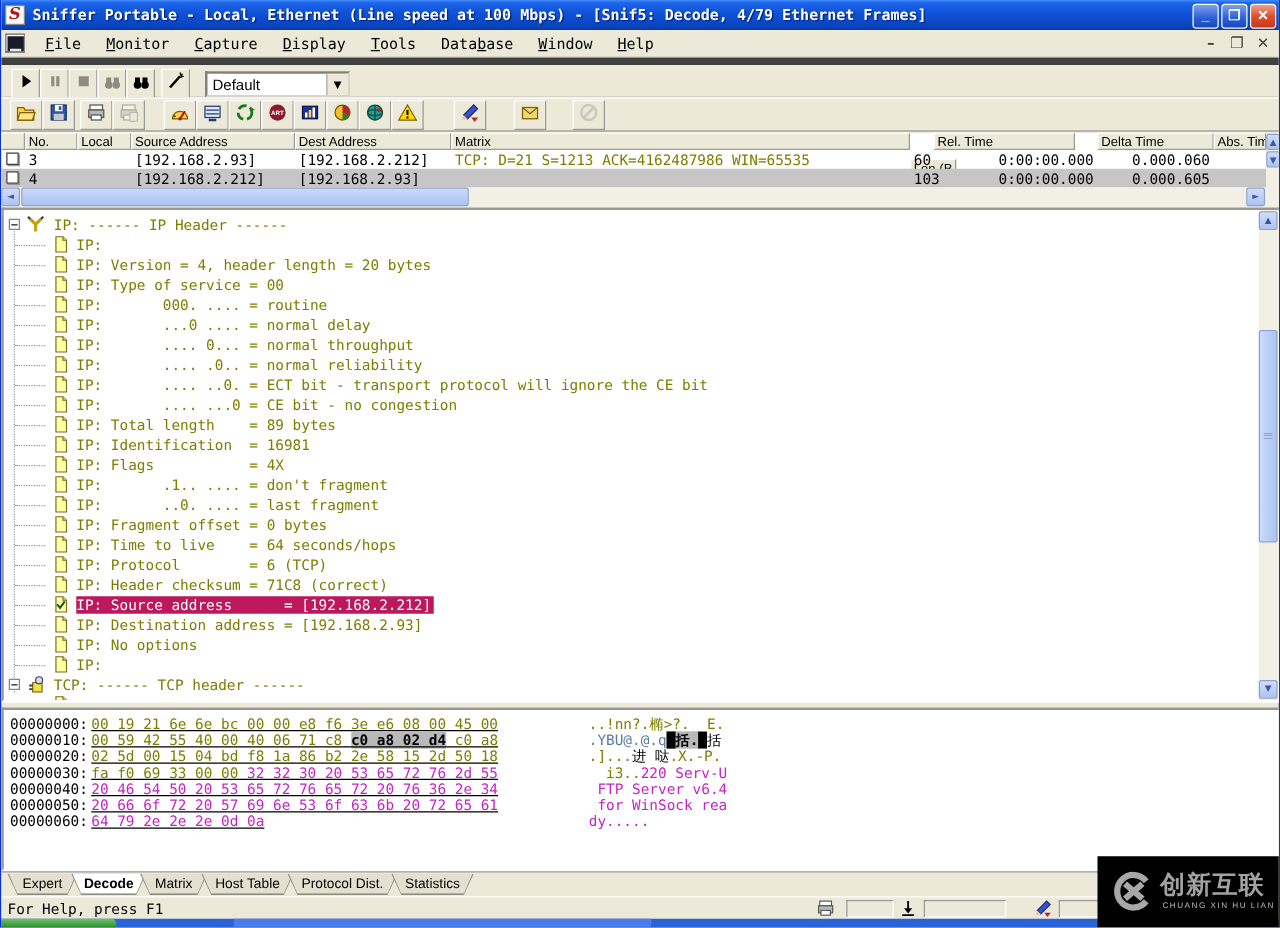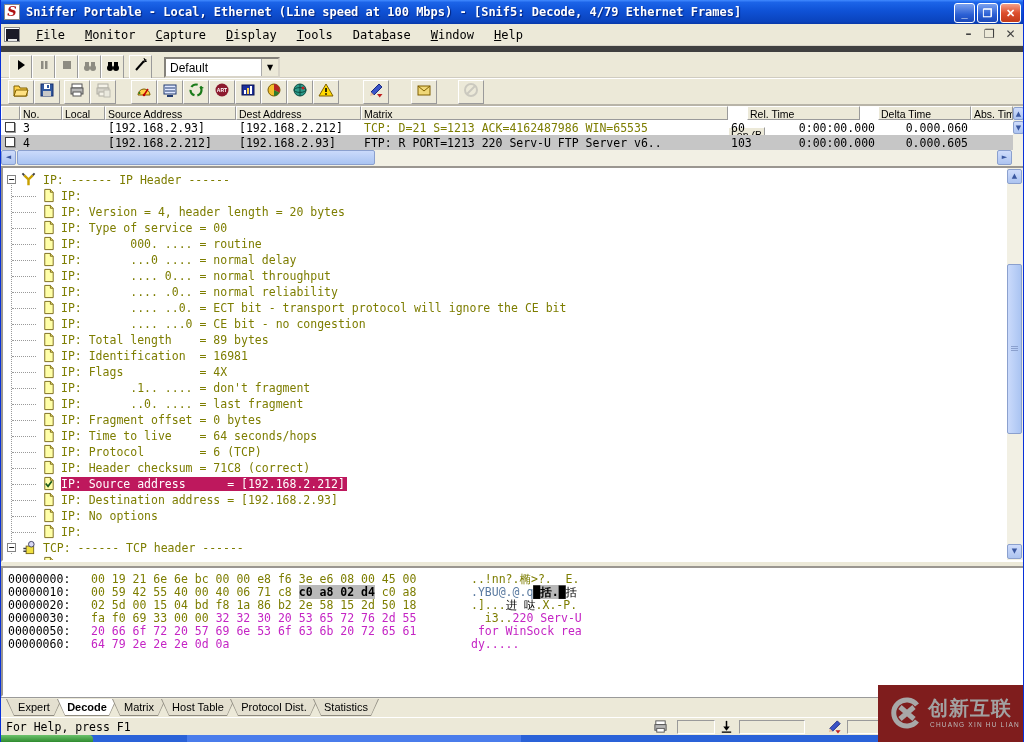--- a/index.html
+++ b/index.html
@@ -86,21 +86,21 @@
   .ticon{ position:absolute; width:15px; height:15px; top:0; }
   .tline.root .ticon{ left:18px; }
   .tline.child .ticon{ left:38px; }
   .treeline-v{ position:absolute; left:8px; top:12px; bottom:6px; border-left:1px dotted #9a9a9a; }
   .tline.child::before{ content:""; position:absolute; left:9px; top:8px; width:24px; border-top:1px dotted #9a9a9a; }
   
   #hex{ position:absolute; left:0; top:566px; width:1024px; height:131px;
     background:#fff; border:2px solid; border-color:#9a9690 #fff #fff #9a9690; overflow:hidden; }
   .hrow{ position:relative; height:13px; white-space:pre; font:11.5px "DejaVu Sans Mono",monospace; }
   .hrow .addr{ position:absolute; left:5px; color:#000; }
-  .hrow .hbytes{ position:absolute; left:88px; }
+  .hrow .hbytes{ position:absolute; left:70px;text-decoration:underline; }
   .hrow .hascii{ position:absolute; left:468px; }
   
   #tabrow{ position:absolute; left:0; top:697px; width:1024px; height:20px; background:#ece9d8;
     border-top:1px solid #9a9a9a; }
   .tab{ position:relative; float:left; height:17px; margin:1px 0 0 -5px; padding:0 1px;
     clip-path:polygon(0 0,100% 0,calc(100% - 8px) 100%,8px 100%); background:#8f8b80; }
   .tab-in{ position:absolute; left:1px; top:0; right:1px; bottom:1px;
     clip-path:polygon(0 0,100% 0,calc(100% - 7px) 100%,7px 100%); background:#e4e0d0;
     font:11px/16px "Liberation Sans",sans-serif; color:#000; text-align:center; }
   .tab.active .tab-in{ background:#fff; font-weight:bold; }
@@ -111,21 +111,21 @@
   .spanel{ position:absolute; top:2px; height:14px; background:#ece9d8;
     border:1px solid; border-color:#9a9a9a #fff #fff #9a9a9a; }
   .sicon{ position:absolute; top:1px; width:16px; height:16px; }
   .sicon svg{ width:15px; height:15px; }
   
   #taskbar{ position:absolute; left:0; top:735px; width:1024px; height:7px; background:#2a62d8; }
   #start-frag{ position:absolute; left:0; top:0; width:92px; height:7px;
     background:linear-gradient(180deg,#6cc26c,#2f8b2f); border-radius:0 4px 0 0; }
   #task-band{ position:absolute; left:186px; top:0; width:334px; height:7px; background:#4a7ceb; }
   
-  #watermark{ position:absolute; left:877px; top:685px; width:147px; height:57px; background:#7f1d1d; z-index:50; }
+  #watermark{ position:absolute; left:877px; top:685px; width:147px; height:57px; background:#000000; z-index:50; }
   #wm-logo{ position:absolute; left:12px; top:12px; }
   #wm-text{ position:absolute; left:50px; top:11px; font:bold 20px/24px "Liberation Sans",sans-serif;
     color:#a2a2a2; letter-spacing:1px; white-space:nowrap; }
   #wm-cap{ position:absolute; left:52px; top:36px; font:6.5px "Liberation Sans",sans-serif;
     color:#bcbcbc; letter-spacing:1.2px; white-space:nowrap; }
 </style>
 </head>
 <body>
 
 <div id="screen">
@@ -337,21 +337,20 @@
           <div class="pcell r" style="left: 764px; width: 113px;">0:00:00.000</div>
           <div class="pcell r" style="left: 877px; width: 93px;">0.000.060</div>
           <div class="pcell" style="left: 970px; width: 42px;"></div>
         </div>
         <div class="prow selected" style="top: 29px; left: 0px; width: 1012px;">
           <div class="cb"></div>
           <div class="pcell" style="left: 19px; width: 42px;">4</div>
           <div class="pcell" style="left: 61px; width: 43px;"></div>
           <div class="pcell" style="left: 104px; width: 131px;">[192.168.2.212]</div>
           <div class="pcell" style="left: 235px; width: 125px;">[192.168.2.93]</div>
-          <div class="pcell c-black" style="left: 360px; width: 367px;">FTP: R PORT=1213    220 Serv-U FTP Server v6..</div>
           <div class="pcell" style="left: 727px; width: 37px;">103</div>
           <div class="pcell r" style="left: 764px; width: 113px;">0:00:00.000</div>
           <div class="pcell r" style="left: 877px; width: 93px;">0.000.605</div>
           <div class="pcell" style="left: 970px; width: 42px;"></div>
         </div>
       </div>
 
     <div class="sb-track" style="left:0;top:44px;width:1012px;height:16px;">
       <div class="sb-btn" style="left:0;top:0;width:15px;height:15px;">
           <div class="tri">◄</div>
@@ -489,20 +488,21 @@
           <div class="tri">▼</div>
         </div>
     </div>
   </div>
 
   <div id="hex" style="padding-top: 4px;">
       <div class="hrow"><span class="addr">00000000:</span><span class="hbytes"><span class="c-olive">00 19 21 6e 6e bc 00 00 e8 f6 3e e6 08 00 45 00</span></span><span class="hascii"><span class="c-olive">..!nn?.椭&gt;?.  E.</span></span></div>
       <div class="hrow"><span class="addr">00000010:</span><span class="hbytes"><span class="c-olive">00 59 42 55 40 00 40 06 71 c8 </span><span class="c-hl">c0 a8 02 d4</span><span class="c-olive"> c0 a8</span></span><span class="hascii"><span class="c-blue">.YBU@.@.q</span><span class="c-hl">█括.</span><span class="c-black">█括</span></span></div>
       <div class="hrow"><span class="addr">00000020:</span><span class="hbytes"><span class="c-olive">02 5d 00 15 04 bd f8 1a 86 b2 2e 58 15 2d 50 18</span></span><span class="hascii"><span class="c-olive">.]...</span><span class="c-black">进 哒</span><span class="c-olive">.X.-P.</span></span></div>
       <div class="hrow"><span class="addr">00000030:</span><span class="hbytes"><span class="c-olive">fa f0 69 33 00 00 </span><span class="c-magenta">32 32 30 20 53 65 72 76 2d 55</span></span><span class="hascii"><span class="c-olive">  i3..</span><span class="c-magenta">220 Serv-U</span></span></div>
+      <div class="hrow"><span class="addr">00000040:</span><span class="hbytes"><span class="c-magenta">20 46 54 50 20 53 65 72 76 65 72 20 76 36 2e 34</span></span><span class="hascii"><span class="c-magenta"> FTP Server v6.4</span></span></div>
       <div class="hrow"><span class="addr">00000050:</span><span class="hbytes"><span class="c-magenta">20 66 6f 72 20 57 69 6e 53 6f 63 6b 20 72 65 61</span></span><span class="hascii"><span class="c-magenta"> for WinSock rea</span></span></div>
       <div class="hrow"><span class="addr">00000060:</span><span class="hbytes"><span class="c-magenta">64 79 2e 2e 2e 0d 0a</span></span><span class="hascii"><span class="c-magenta">dy.....</span></span></div>
     </div>
 
   <div id="tabrow">
       <div style="padding-left:10px;" id="tabs">
         <div class="tab" style="width: 56px;">
           <div class="tab-in">Expert</div>
         </div>
         <div class="tab active" style="width: 60px;">

